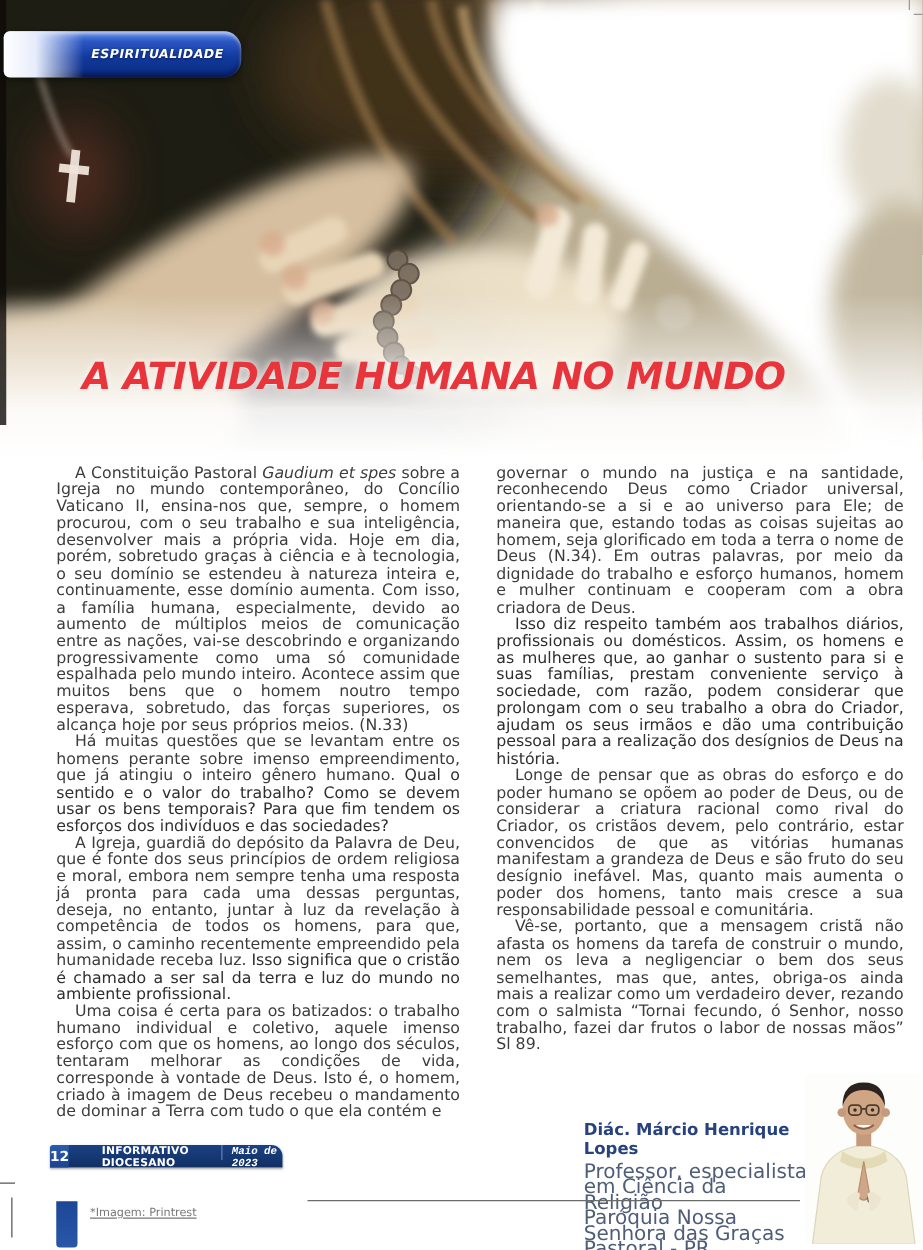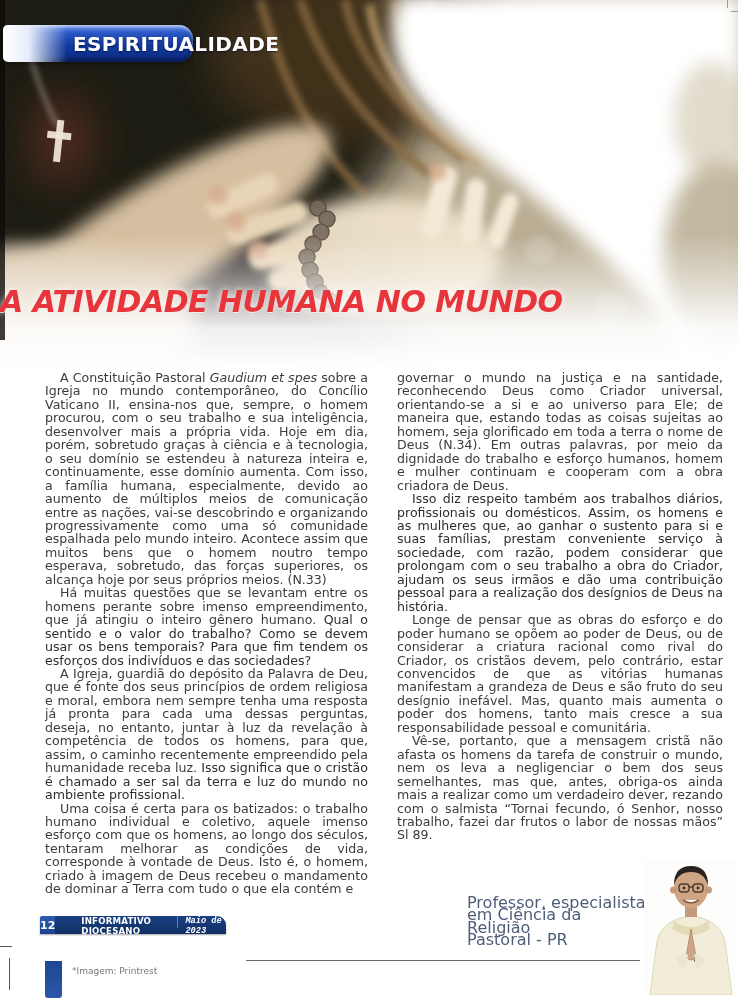--- a/index.html
+++ b/index.html
@@ -17,28 +17,29 @@
     box-shadow:inset 0 2px 3px rgba(255,255,255,.55), inset 0 -3px 4px rgba(0,0,20,.45), 0 2px 5px rgba(0,0,0,.45);
     display:flex;align-items:center;
   }
   .badge::before{
     content:"";position:absolute;left:0;top:0;bottom:0;width:64px;
     background:linear-gradient(90deg,#ffffff 0%,#e6ecfb 40%,rgba(200,214,245,0) 100%);
     border-radius:5px 0 0 5px;
   }
   .badge-label{
     position:relative;margin-left:70px;color:#ffffff;font-weight:bold;
-    font-size:20px;letter-spacing:.4px;text-shadow:0 1px 2px rgba(0,0,40,.6);
+    font-size:10px;letter-spacing:.4px;text-shadow:0 1px 2px rgba(0,0,40,.6);font-style:italic;
   }
   
   .title{
-    position:absolute;left:0;top:286px;width:668px;
+    position:absolute;left:0;top:286px;width:668px;text-align:center;
     font-weight:bold;font-style:italic;font-size:30px;line-height:31px;
     color:#e8353c;letter-spacing:-.5px;
     text-shadow:0 0 6px rgba(255,255,255,.9),0 1px 0 rgba(255,255,255,.7),0 1px 2px rgba(120,0,0,.25);
+    padding-left:13px;
   }
   
   .col{position:absolute;top:371px;}
   .col.left{left:45px;width:323px;}
   .col.right{left:397px;width:326px;}
   .para{
     margin:0;font-size:12.6px;line-height:13.45px;text-align:justify;
     color:#3c3c3c;
   }
   .para.ind{text-indent:15px;}
@@ -62,21 +63,21 @@
     display:flex;align-items:center;justify-content:center;
   }
   .footer-pub{color:#fff;font-weight:bold;font-size:8.6px;letter-spacing:.2px;margin-left:26px;}
   .footer-divider{width:1px;height:12px;background:#5f7fb8;margin:0 8px 0 9px;}
   .footer-date{color:#fff;font-weight:bold;font-style:italic;font-size:8.6px;font-family:Liberation Mono, monospace;}
   .footer-tab{
     position:absolute;left:45px;top:961px;width:17px;height:37px;
     background:linear-gradient(180deg,#1d4796,#2a57a8);border-radius:0 0 3px 3px;
   }
   .footer-line{position:absolute;left:246px;top:960px;width:394px;height:1px;background:#6b6b6b;}
-  .image-credit{position:absolute;left:72px;top:966px;font-size:9px;color:#787878;}
+  .image-credit{position:absolute;left:72px;top:966px;font-size:9px;color:#787878;text-decoration:underline;}
   
   .mark{position:absolute;background:#9a9a9a;}
 </style>
 </head>
 <body>
 
 <div class="hero">
   <svg width="738" height="368" viewBox="0 0 738 368">
     <defs>
       <filter id="f1" x="-60%" y="-60%" width="220%" height="220%">
@@ -186,21 +187,23 @@
     <p class="para ind"><span>Uma coisa é certa para os batizados: o trabalho humano individual e coletivo, aquele imenso esforço com que os homens, ao longo dos séculos, tentaram melhorar as condições de vida, corresponde à vontade de Deus. Isto é, o homem, criado à imagem de Deus recebeu o mandamento de dominar a Terra com tudo o que ela contém e</span></p>
   </div>
 <div class="col right">
     <p class="para"><span>governar o mundo na justiça e na santidade, reconhecendo Deus como Criador universal, orientando-se a si e ao universo para Ele; de maneira que, estando todas as coisas sujeitas ao homem, seja glorificado em toda a terra o nome de Deus (N.34). Em outras palavras, por meio da dignidade do trabalho e esforço humanos, homem e mulher continuam e cooperam com a obra criadora de Deus.</span></p>
     <p class="para ind"><span class="b">Isso diz respeito também aos trabalhos diários, profissionais ou domésticos.  Assim, os homens e as mulheres que, ao ganhar o sustento para si e suas famílias, prestam conveniente serviço à sociedade, com razão, podem considerar que prolongam com o seu trabalho a obra do Criador, ajudam os seus irmãos e dão uma contribuição pessoal para a realização dos desígnios de Deus na história.</span></p>
     <p class="para ind"><span>Longe de pensar que as obras do esforço e do poder humano se opõem ao poder de Deus, ou de considerar a criatura racional como rival do Criador, os cristãos devem, pelo contrário, estar convencidos de que as vitórias humanas manifestam a grandeza de Deus e são fruto do seu desígnio inefável. Mas, quanto mais aumenta o poder dos homens, tanto mais cresce a sua responsabilidade pessoal e comunitária.</span></p>
     <p class="para ind"><span>Vê-se, portanto, que a mensagem cristã não afasta os homens da tarefa de construir o mundo, nem os leva a negligenciar o bem dos seus semelhantes, mas que, antes, obriga-os ainda mais a realizar como um verdadeiro dever, rezando com o salmista “Tornai fecundo, ó Senhor, nosso trabalho, fazei dar frutos o labor de nossas mãos” Sl 89.</span></p>
   </div>
 
 <div class="author">
+  <p class="author-name">Diác. Márcio Henrique Lopes</p>
   <p class="author-line">Professor, especialista em Ciência da Religião</p>
+  <p class="author-line">Paróquia Nossa Senhora das Graças</p>
   <p class="author-line">Pastoral - PR</p>
 </div>
 
 <div class="author-photo">
   <svg width="94" height="136" viewBox="0 0 94 136">
     <rect x="0" y="0" width="94" height="136" fill="#fdfdfb"></rect>
 
     <path d="M6,136 L13,82 Q19,60 47,57 Q75,60 81,82 L88,136 Z" fill="#f2edd9" stroke="#ddd6bd" stroke-width="1"></path>
     <path d="M30,62 Q47,74 64,62 L66,70 Q47,82 28,70 Z" fill="#e3dab6"></path>
 

